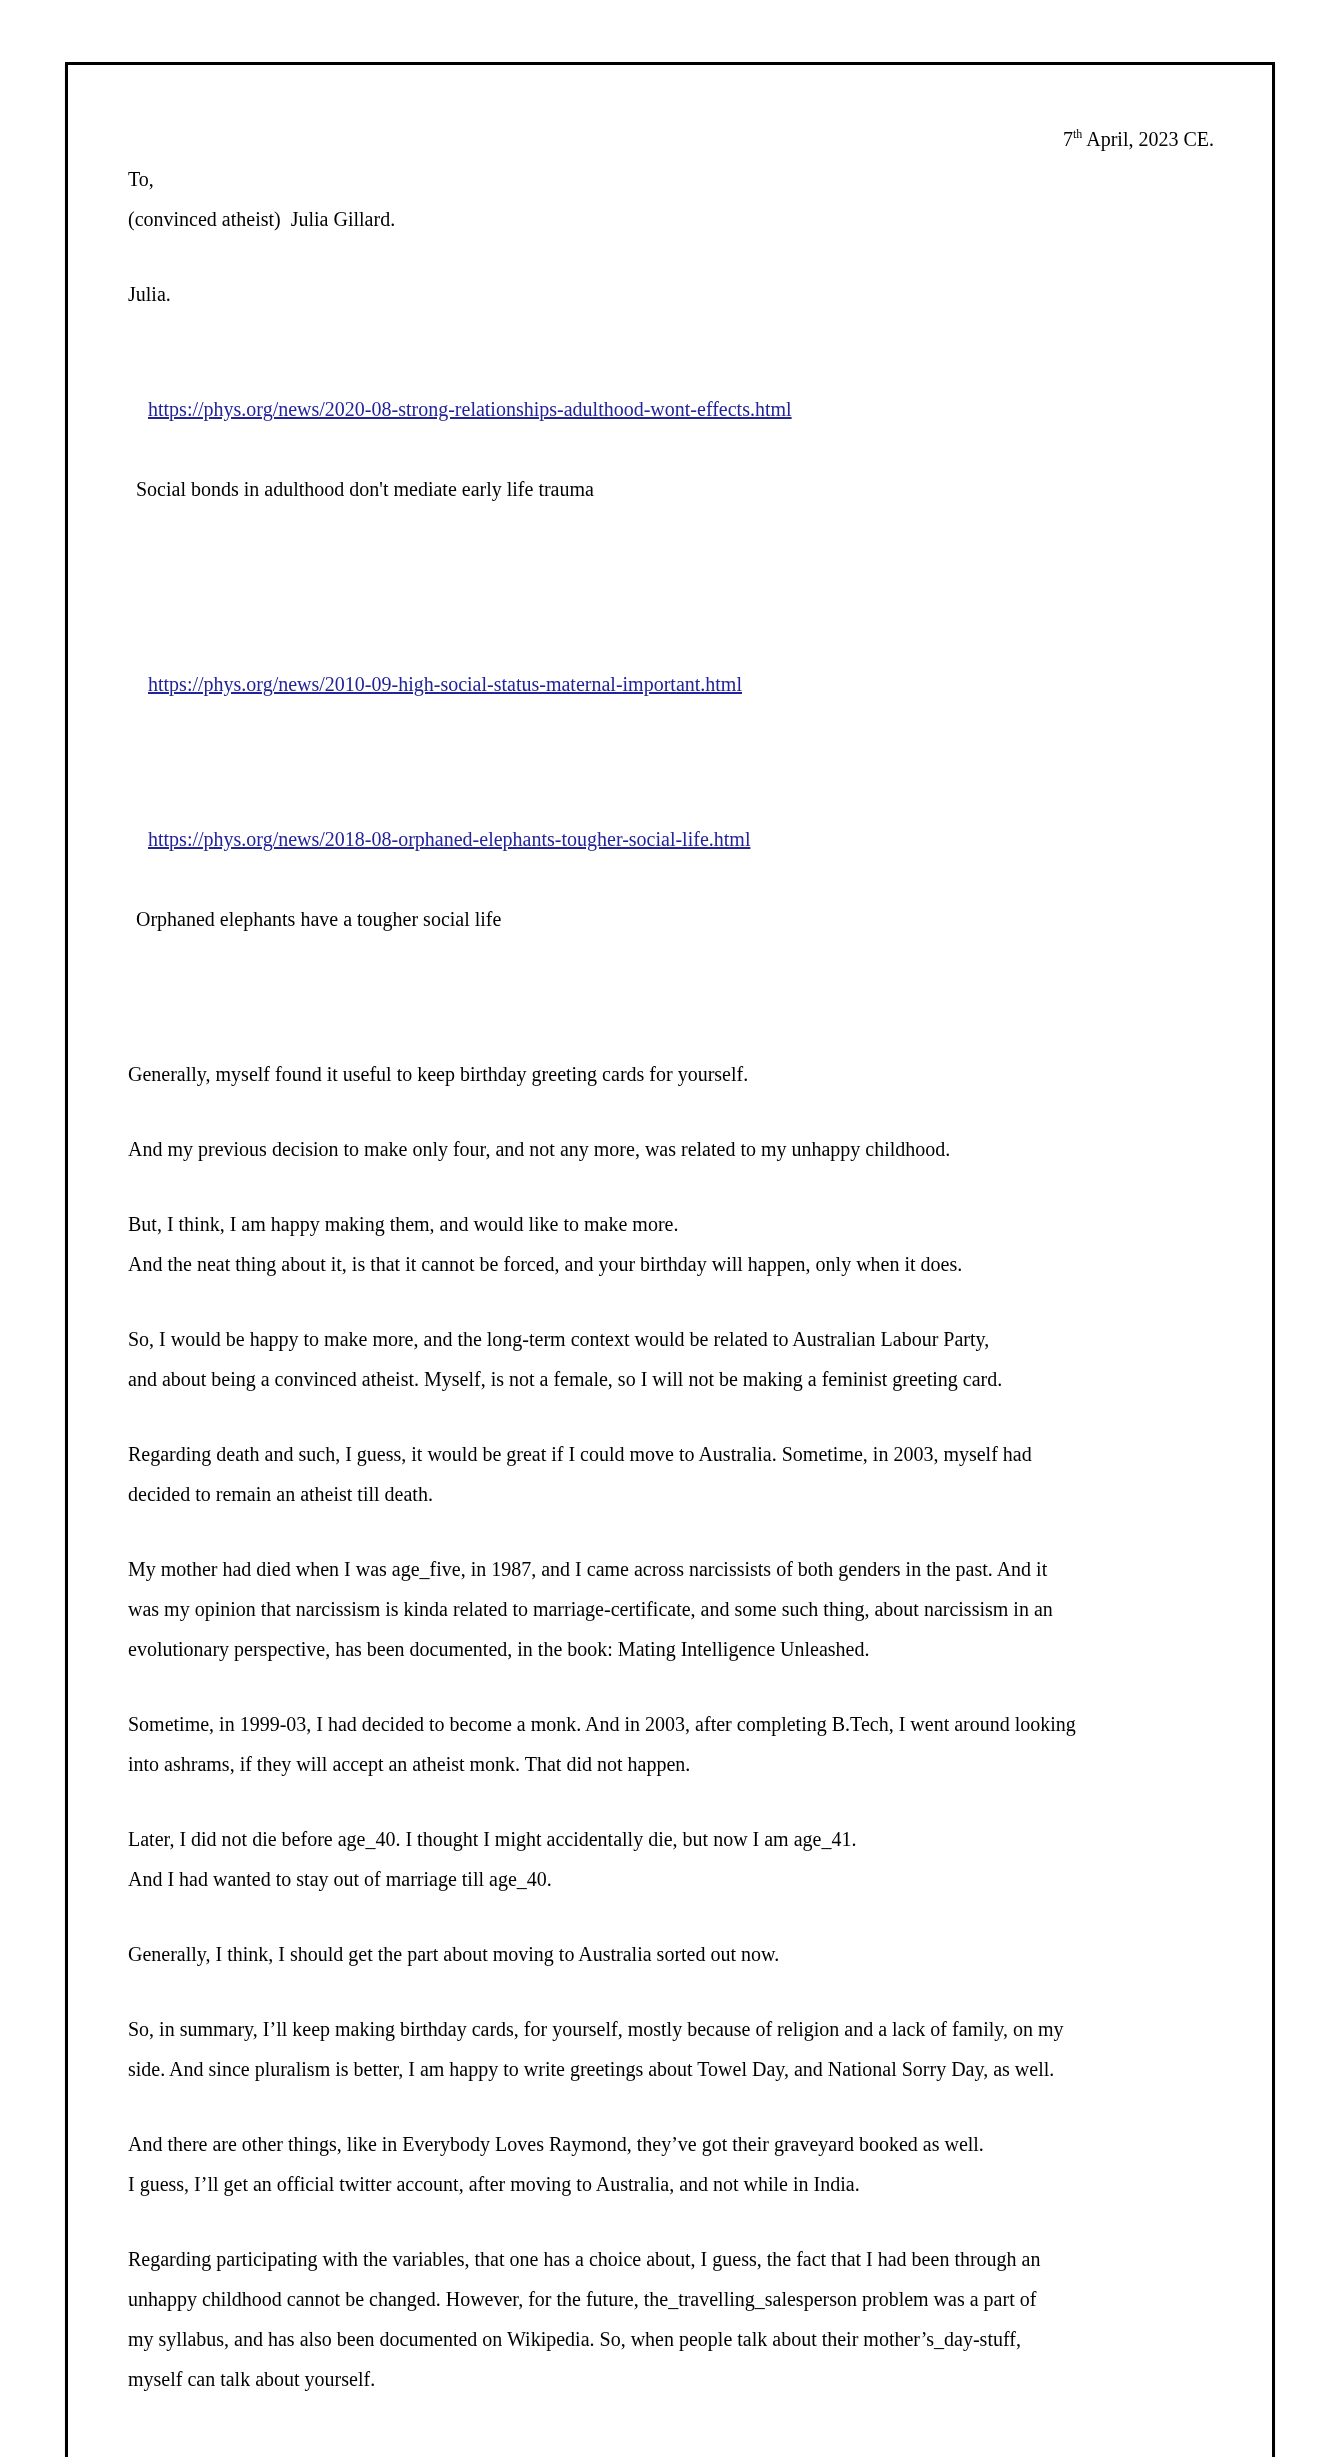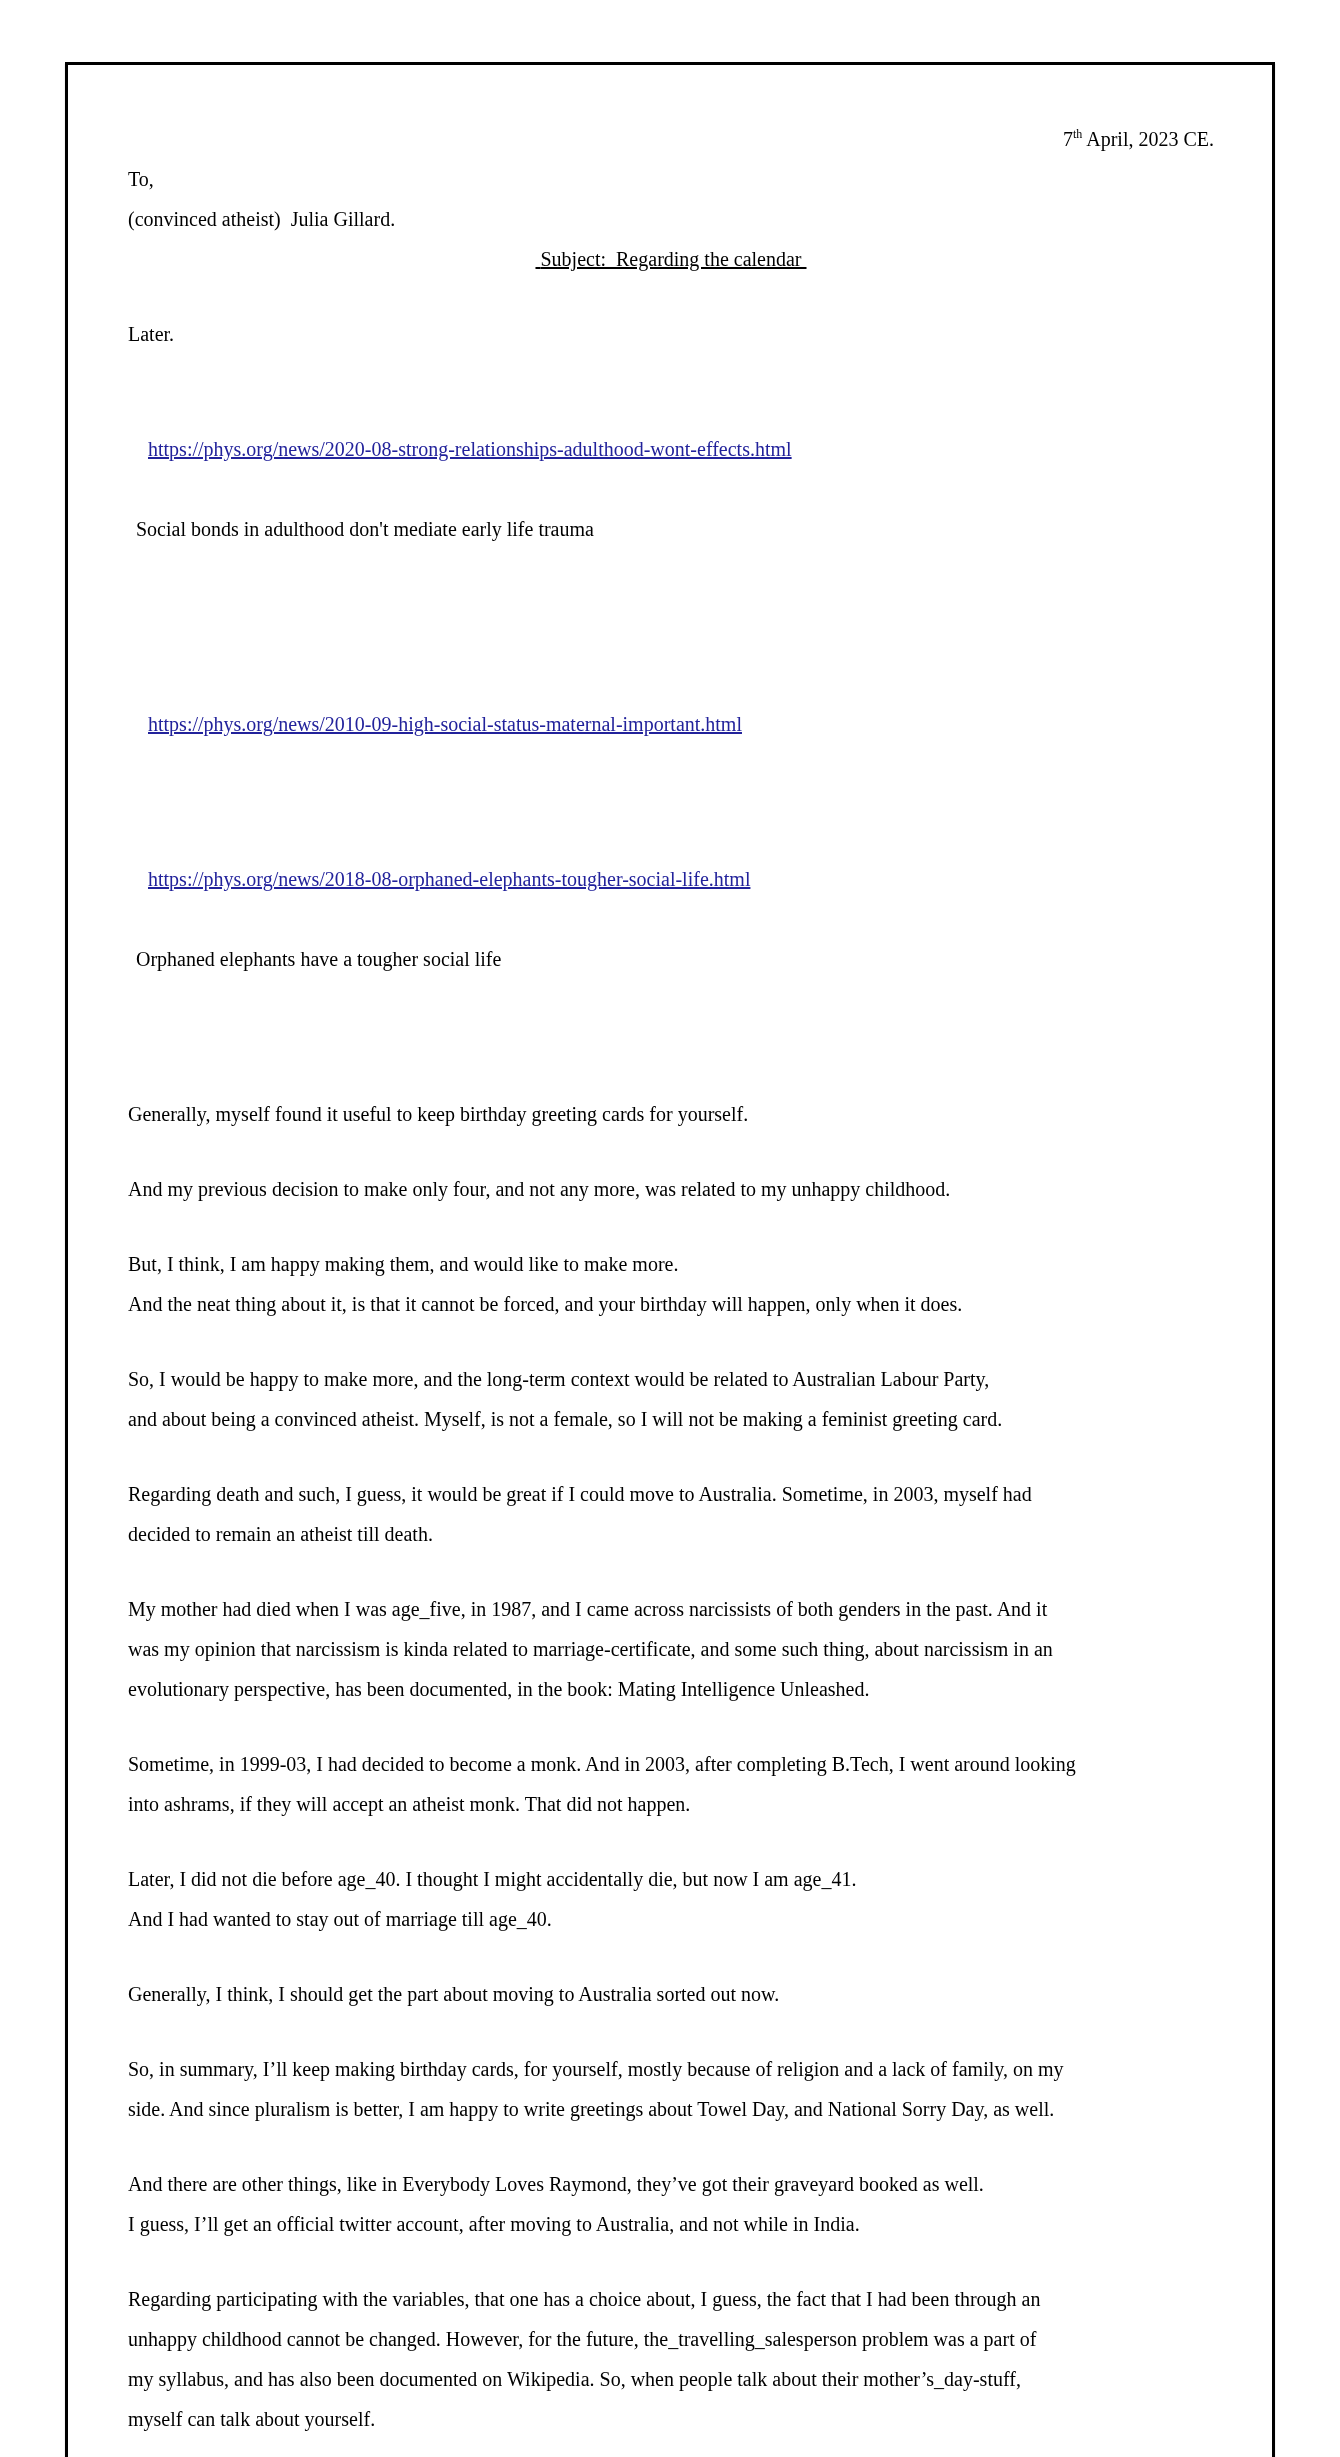--- a/index.html
+++ b/index.html
@@ -57,23 +57,22 @@
 </head>
 <body style="--link-color: #22229b; color: rgb(0, 0, 0);">
 
 <div class="letter-page">
 
   <div class="hdr-line date-line"><span>7</span><sup>th</sup><span> April, 2023 CE.</span></div>
 
   <div class="hdr-line">To,</div>
   <div class="hdr-line">(convinced atheist)  Julia Gillard.</div>
 
-  <div class="hdr-line subject-line"><span class="subject-text"> Subject:  Regarding the calendar </span></div>
 
-  <p class="para">Later.</p>
+  <p class="para">Julia.</p>
 
   <div class="para link-block">
     <a class="article-link">https://phys.org/news/2020-08-strong-relationships-adulthood-wont-effects.html</a>
     <span class="link-desc">Social bonds in adulthood don't mediate early life trauma</span>
   </div>
 
   <div class="para link-block">
     <a class="article-link">https://phys.org/news/2010-09-high-social-status-maternal-important.html</a>
   </div>
 

